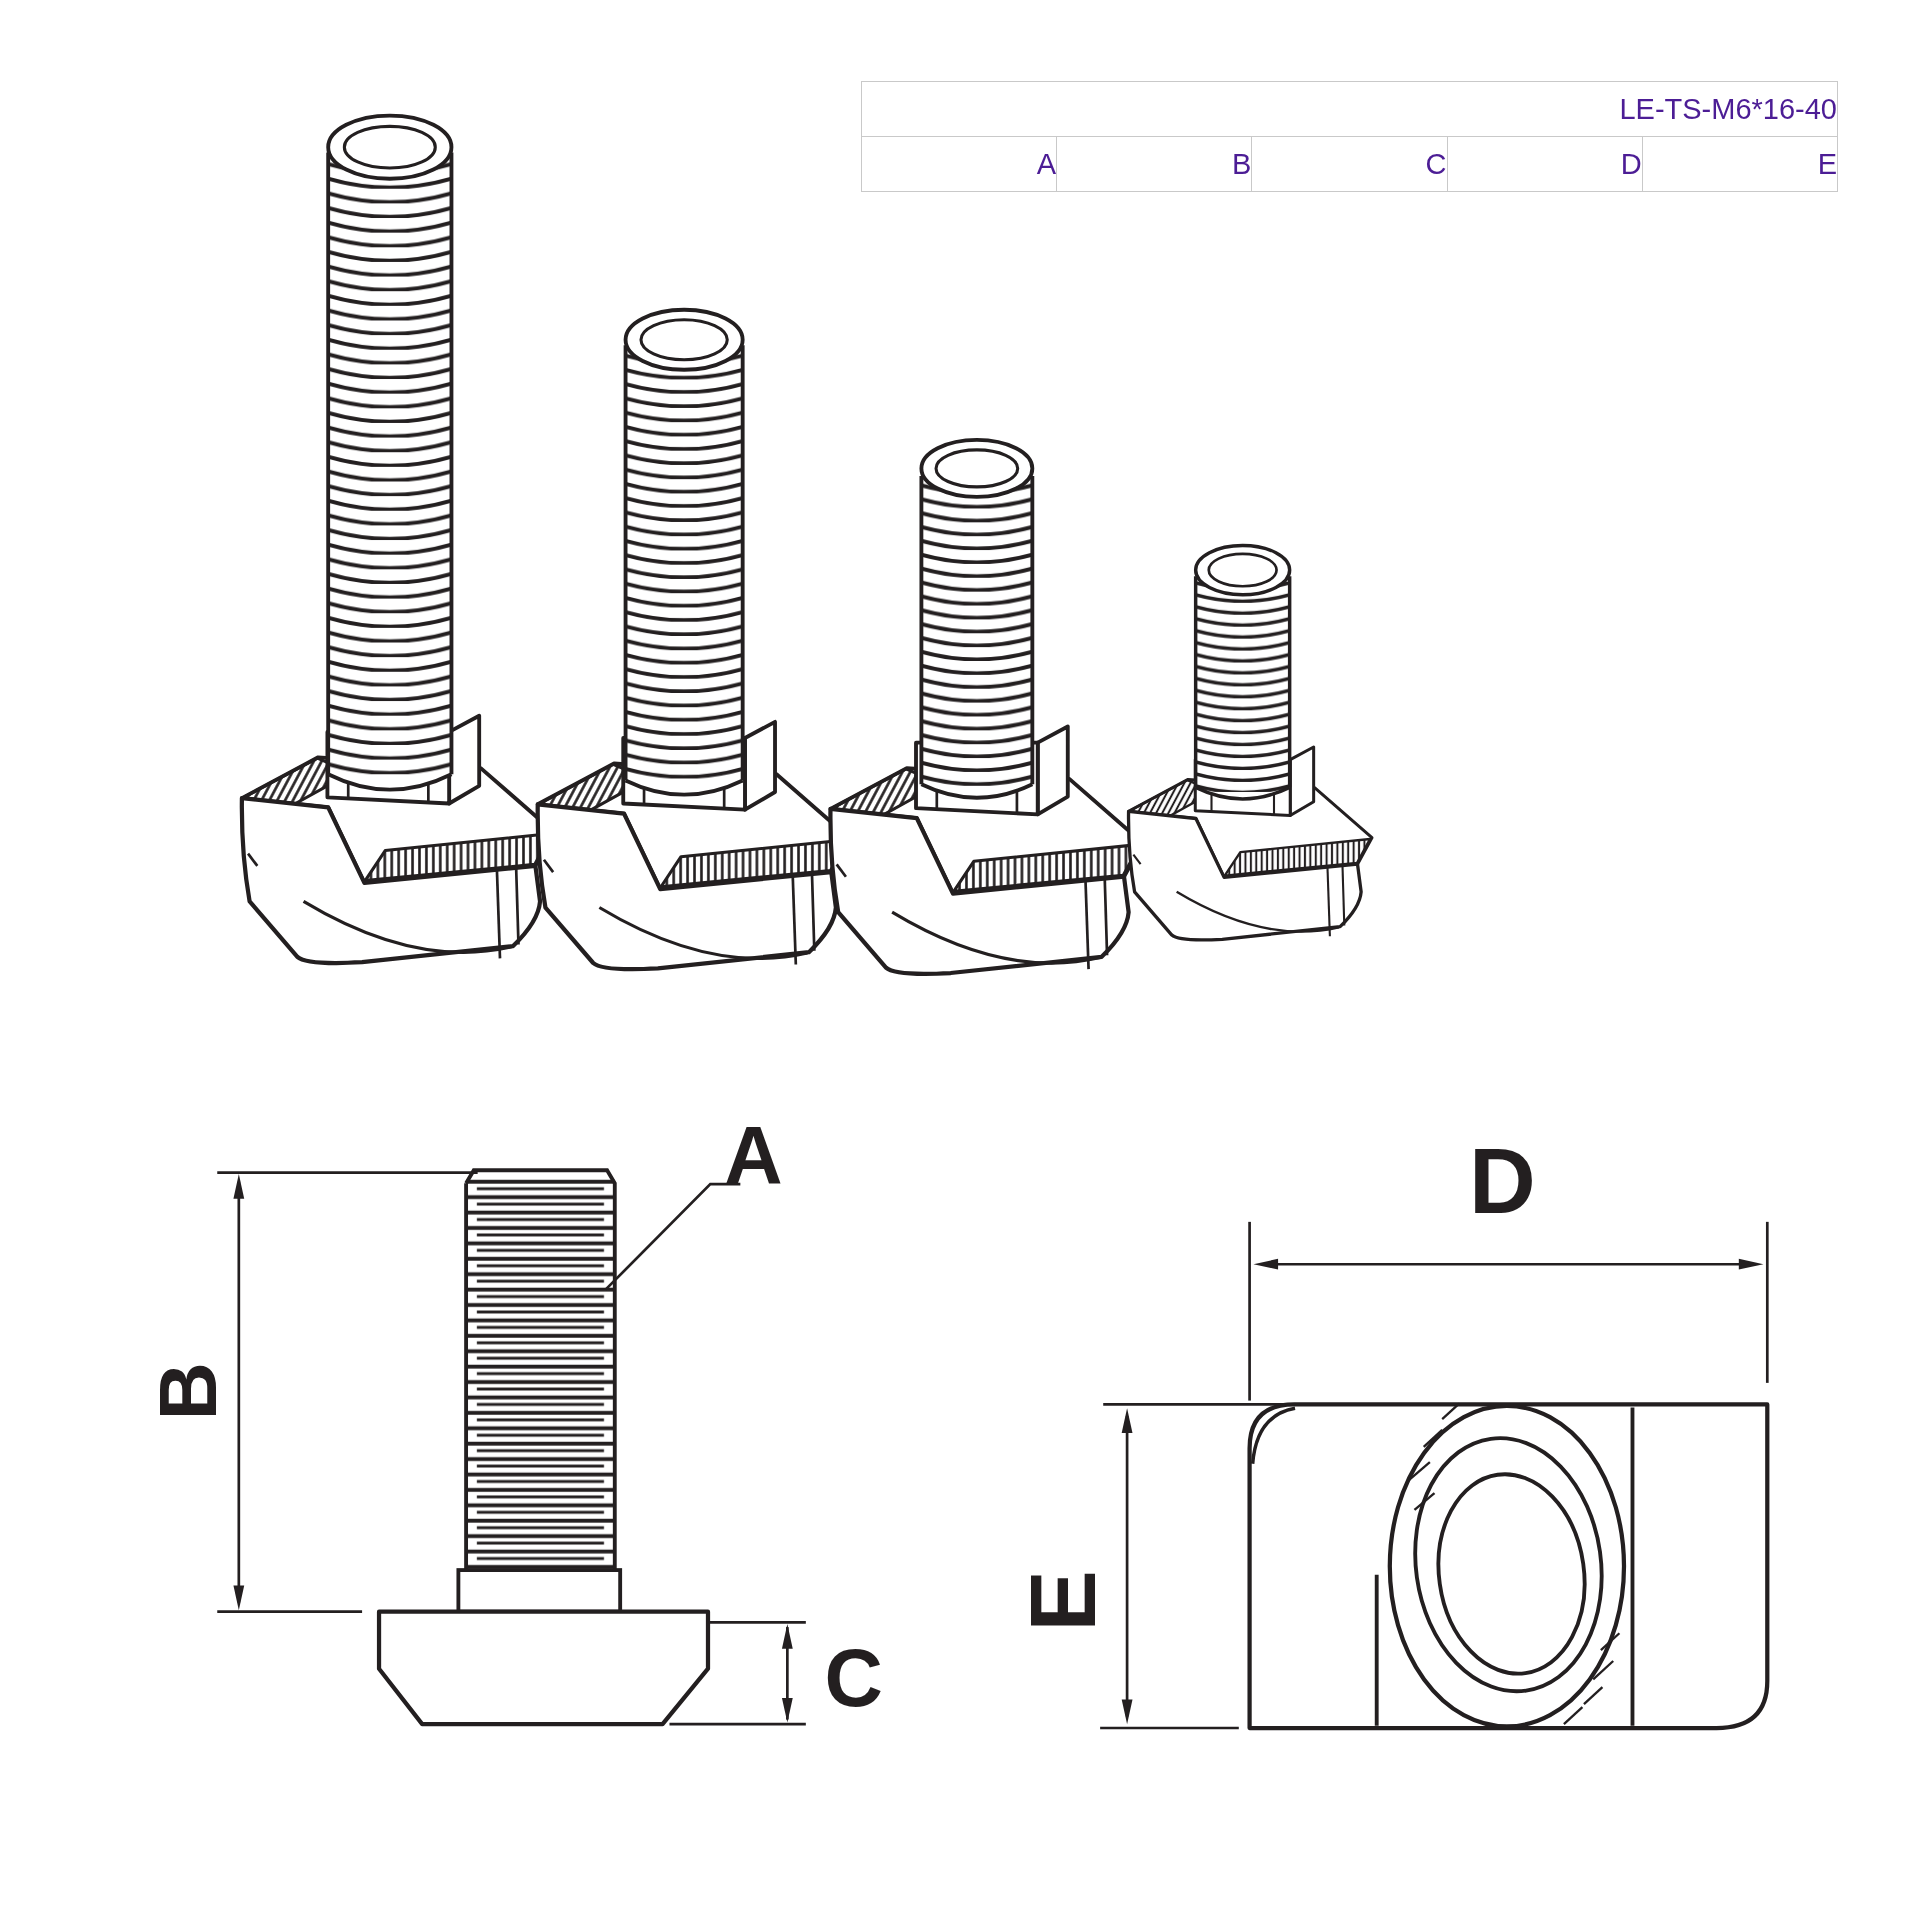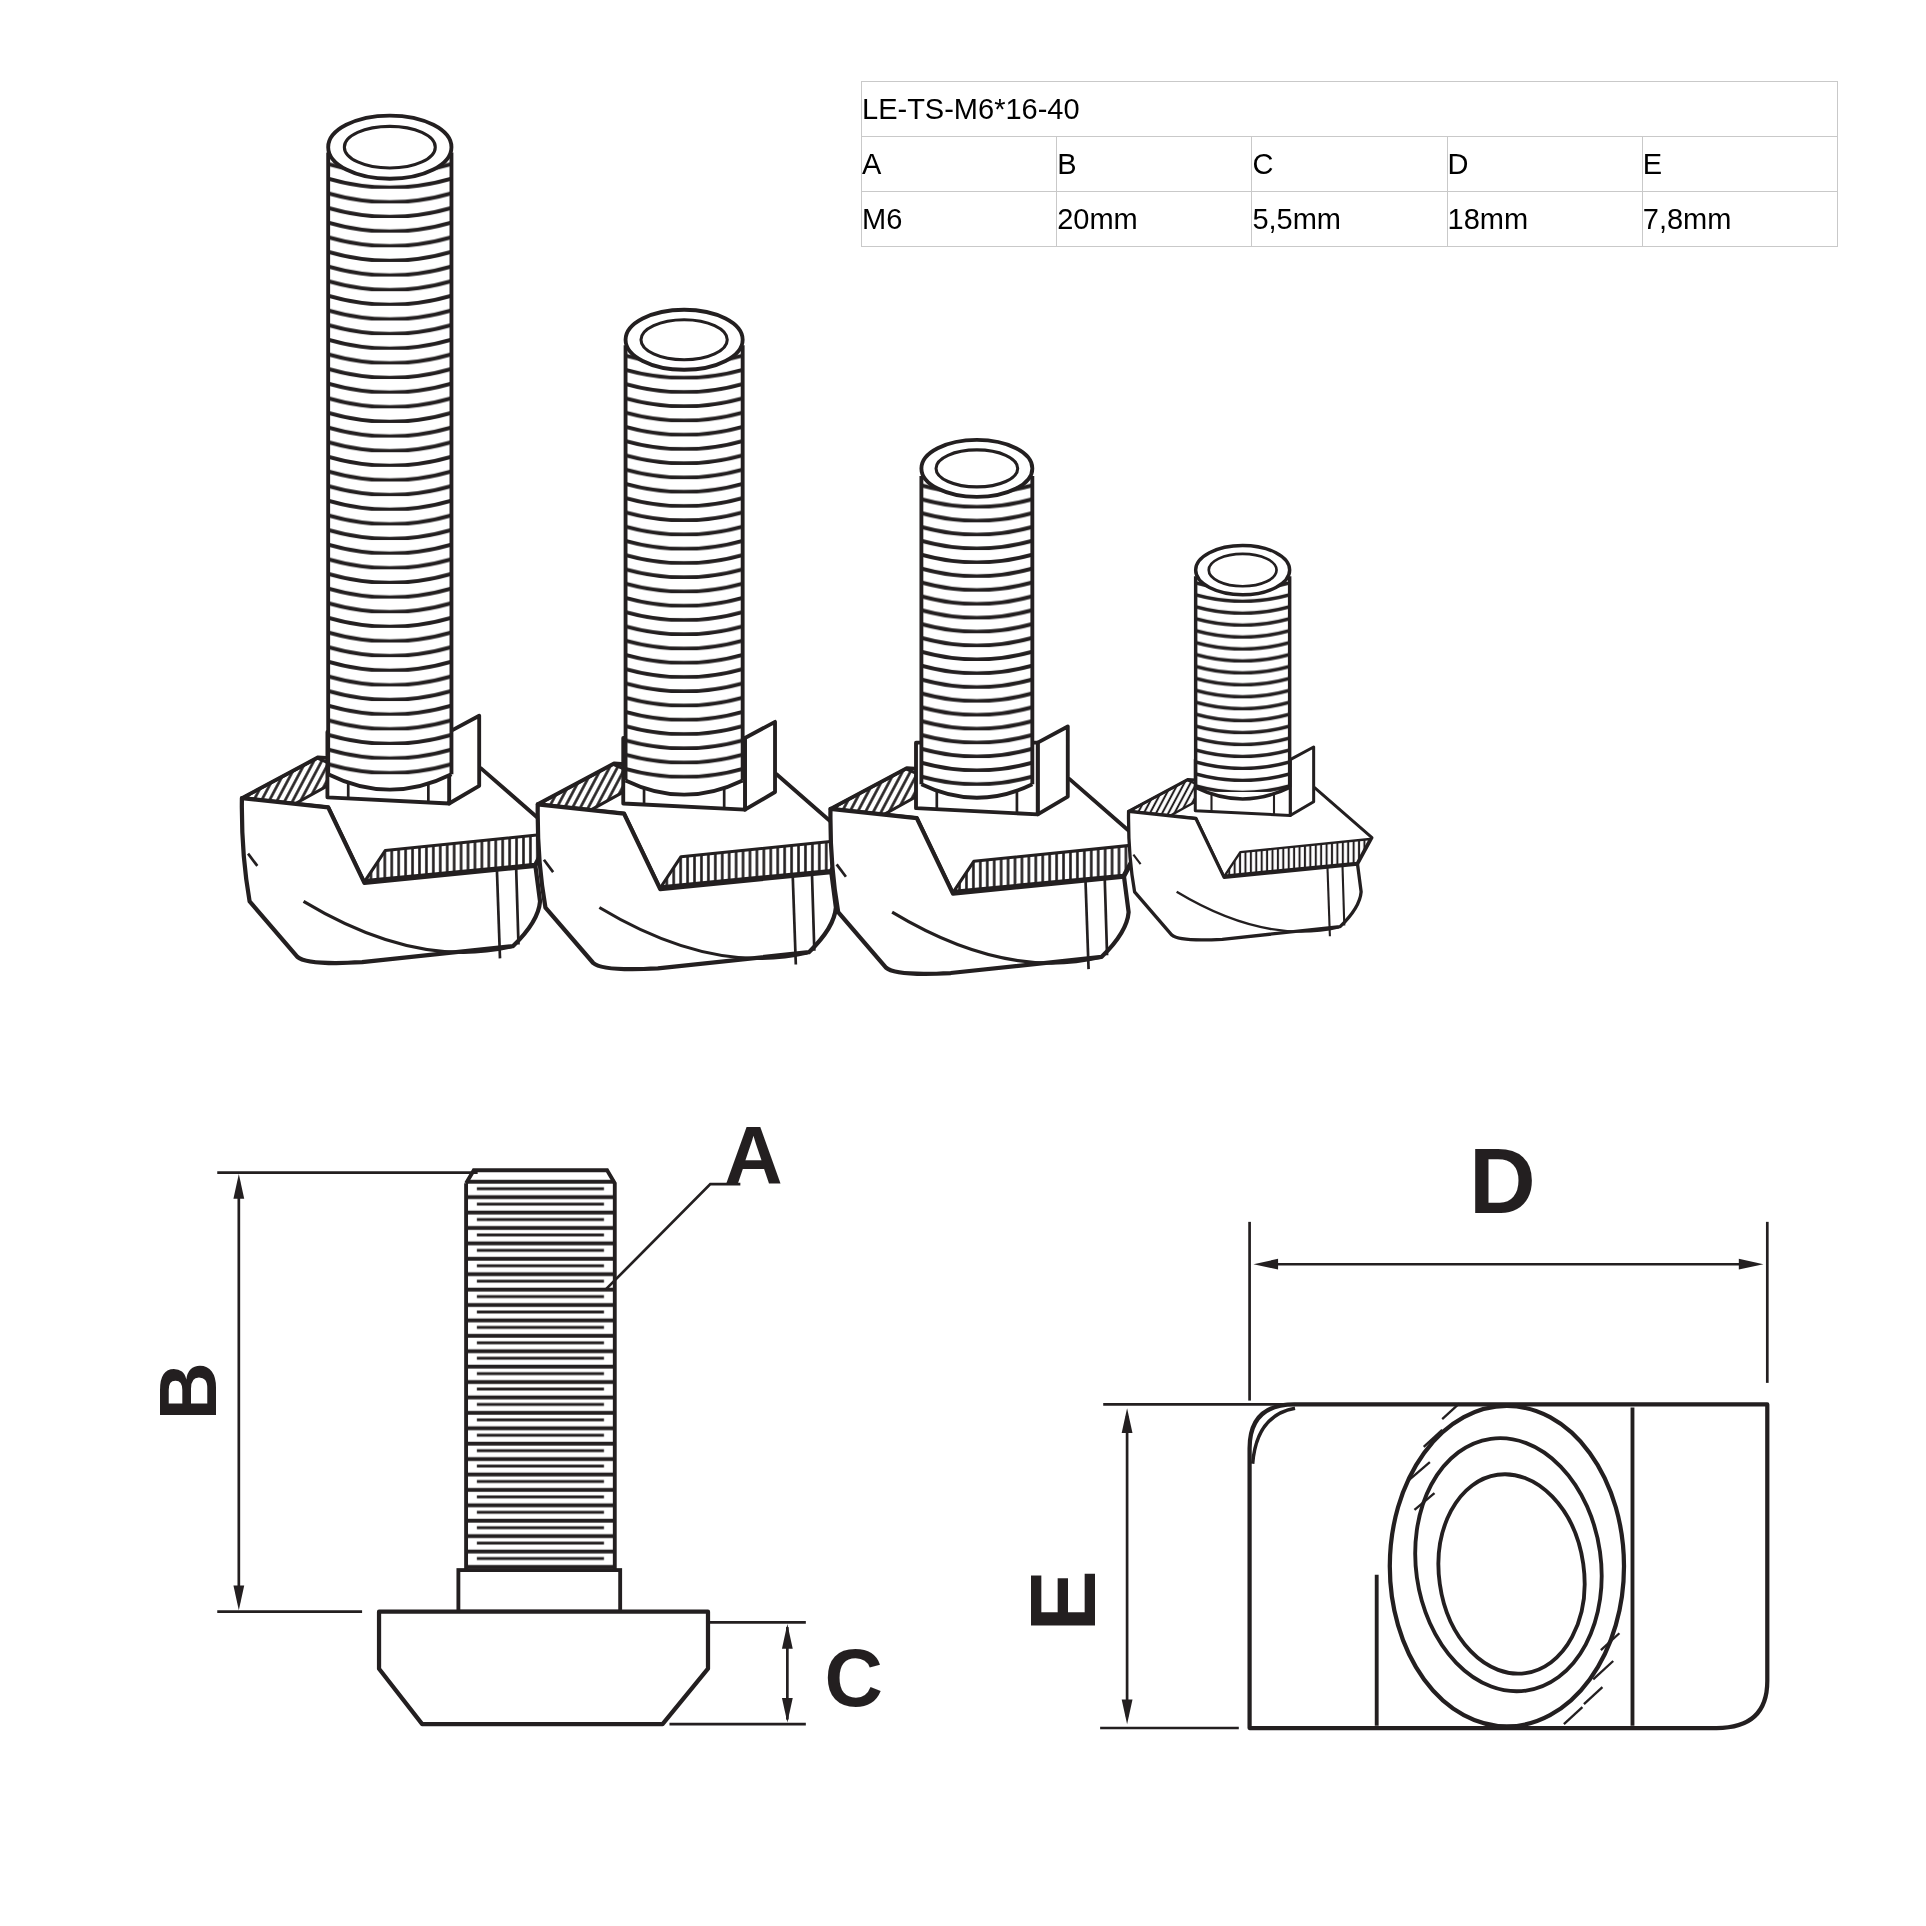--- a/index.html
+++ b/index.html
@@ -1,22 +1,22 @@
 <!DOCTYPE html>
 <html style="font-size:12.3px"><head>
 <meta charset="utf-8">
 <style>
   html,body{margin:0;padding:0;background:#ffffff;}
   #canvas{position:relative;width:1926px;height:1926px;background:#ffffff;overflow:hidden;
           font-family:"Liberation Sans", sans-serif;}
   
   #spec-table{position:absolute;left:861px;top:81px;width:977px;border-collapse:collapse;
               table-layout:fixed;background:#ffffff;}
-  #spec-table td{border:0.8px solid #c9c9c9;text-align:left;vertical-align:middle;
-                 height:54px;font-size:29px;color:#000000;padding:0;}
+  #spec-table td{border:0.8px solid #c9c9c9;text-align:right;vertical-align:middle;
+                 height:54px;font-size:29px;color:#4c1d95;padding:0;}
   #spec-table td.title-cell{font-size:29px;}
   
   #art{position:absolute;left:0;top:0;}
   .lbl{font-family:"Liberation Sans", sans-serif;font-weight:600;fill:#231f20;}
 </style>
 </head>
 <body>
 
 <div id="canvas">
 
@@ -25,27 +25,20 @@
         <tr>
       <td colspan="5" class="title-cell">LE-TS-M6*16-40</td>
     </tr>
     <tr>
       <td>A</td>
       <td>B</td>
       <td>C</td>
       <td>D</td>
       <td>E</td>
     </tr>
-    <tr>
-      <td>M6</td>
-      <td>20mm</td>
-      <td>5,5mm</td>
-      <td>18mm</td>
-      <td>7,8mm</td>
-    </tr>
   </tbody>
     </table>
 
   <svg id="art" width="1926" height="1926" viewBox="0 0 2500 2500">
     <defs>
 
       <pattern id="t1" patternUnits="userSpaceOnUse" x="426" y="150" width="160" height="19">
         <path d="M0,6 Q80,29 160,6" fill="none" stroke="#231f20" stroke-width="5"></path>
       </pattern>
       <pattern id="t2" patternUnits="userSpaceOnUse" x="812" y="400" width="152" height="18.5">

